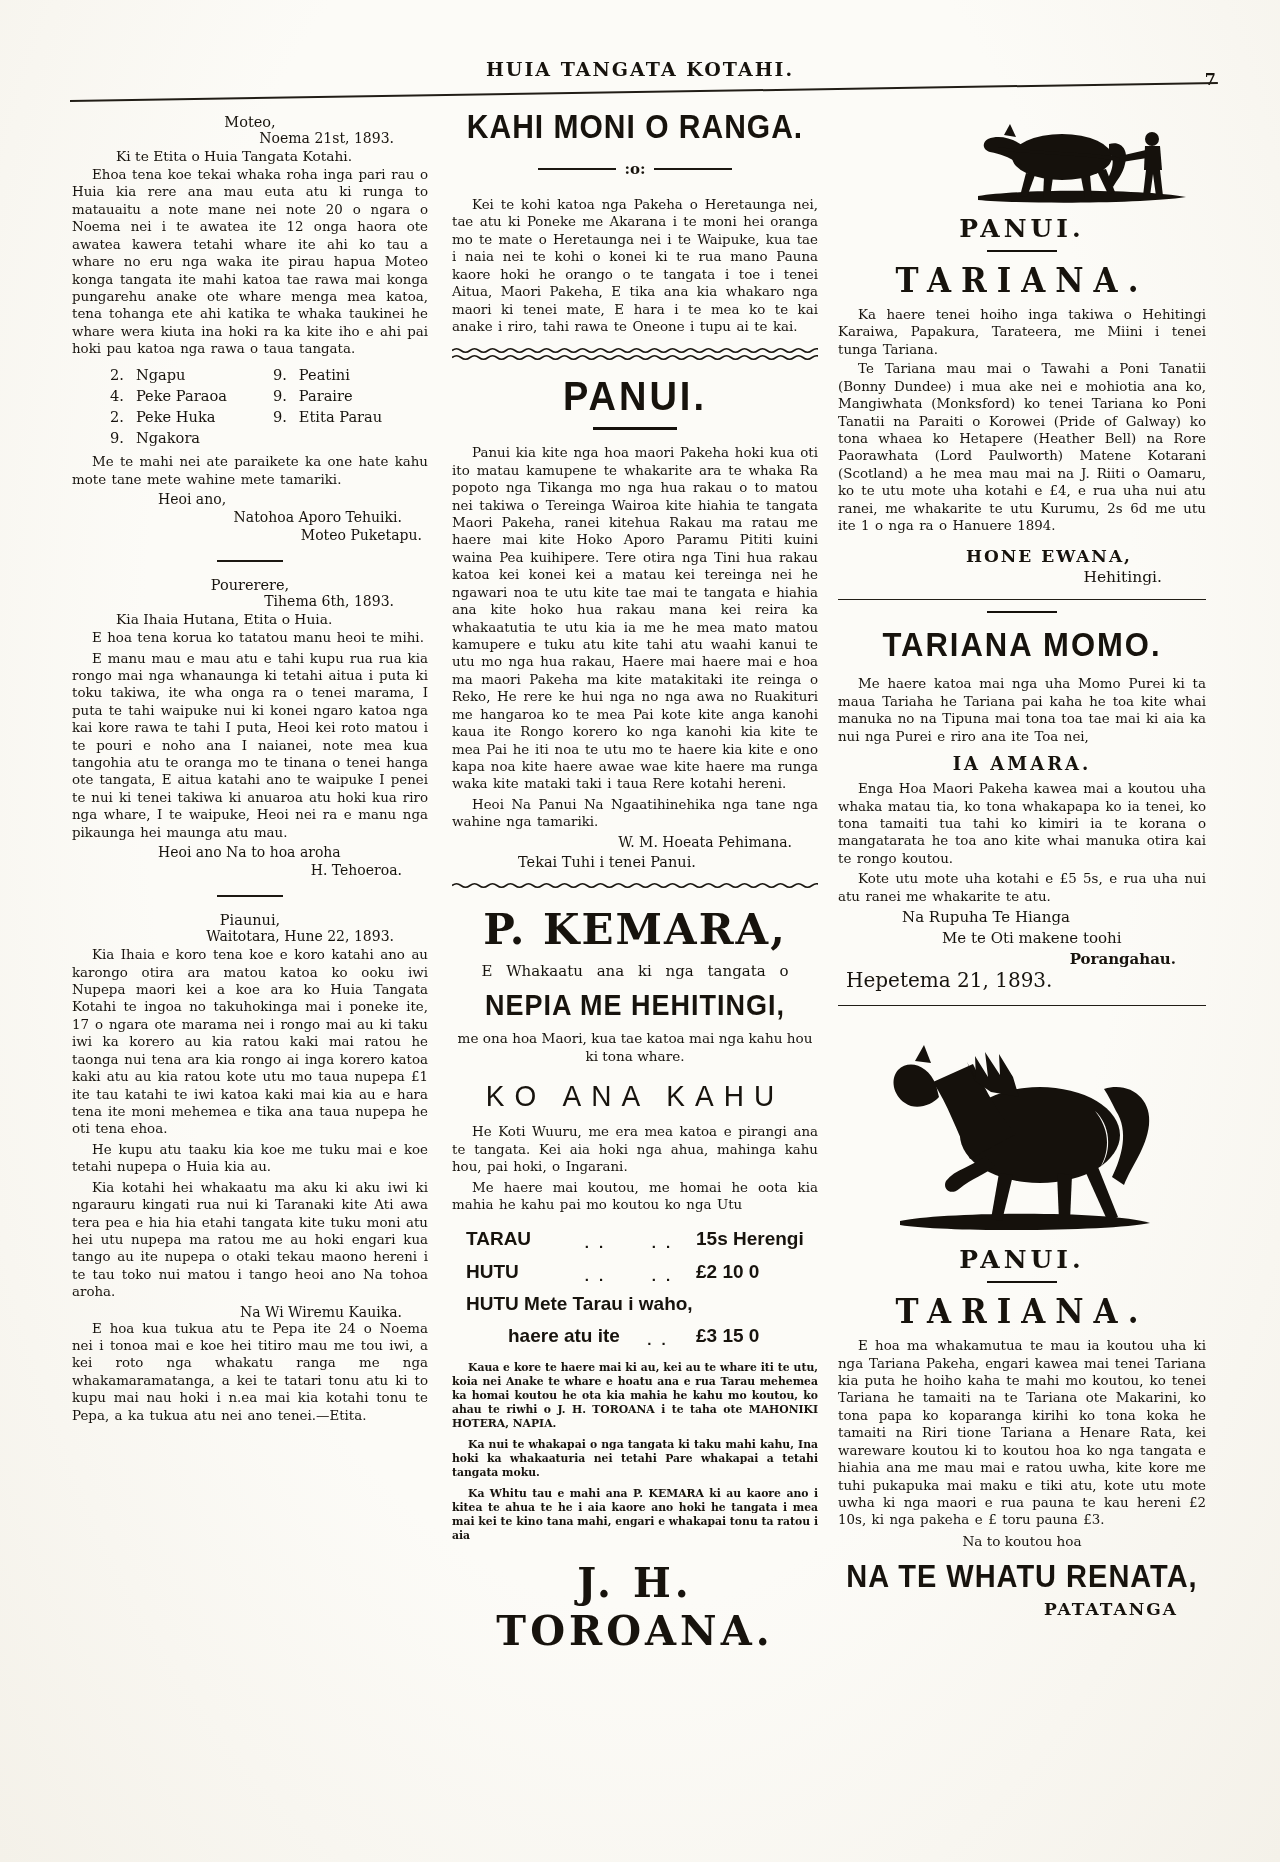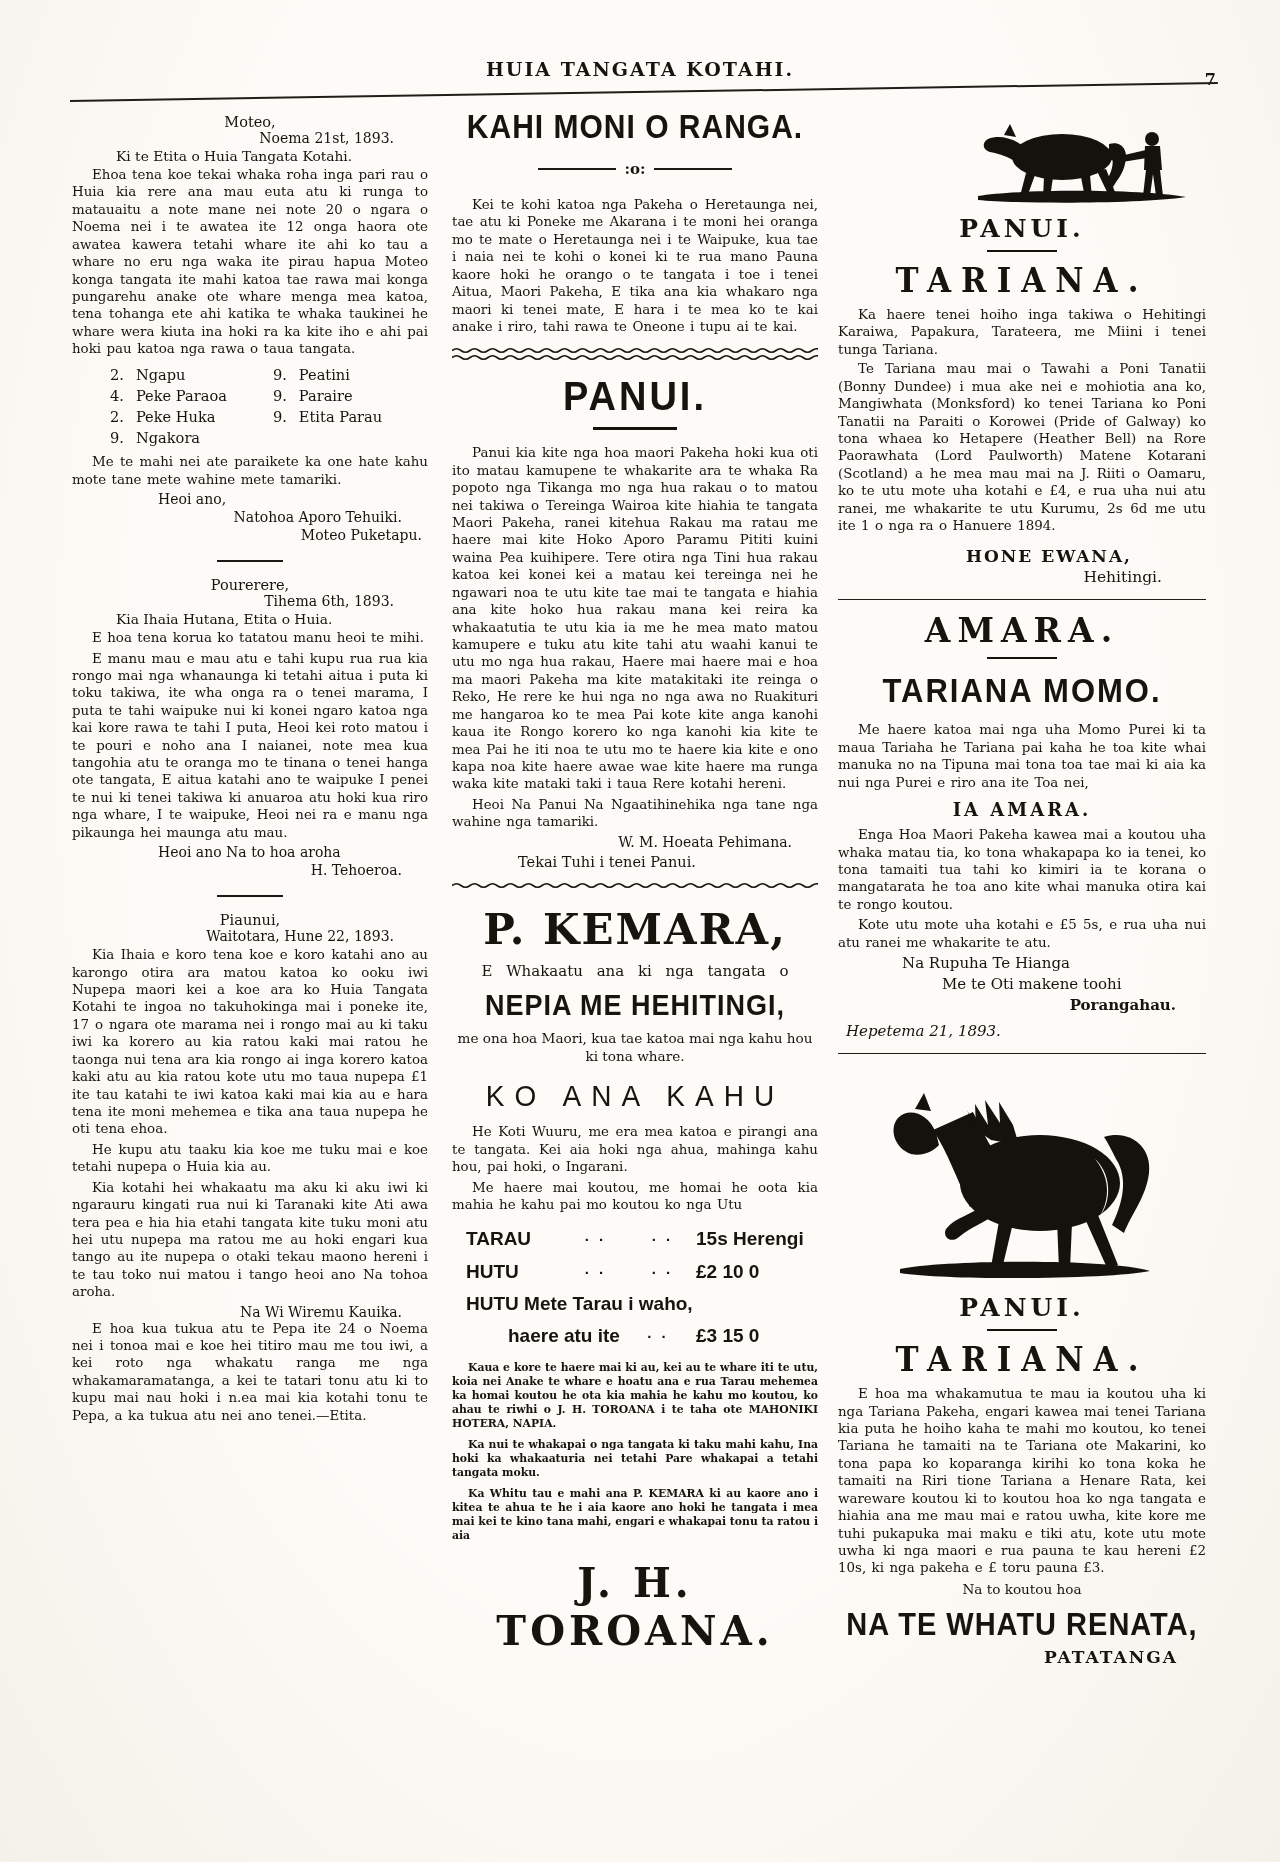--- a/index.html
+++ b/index.html
@@ -47,21 +47,21 @@
   .h-pkemara{font-weight:bold;font-size:42px;text-align:center;letter-spacing:2px;
              transform:scaleY(1.02);margin:16px 0 4px 0;}
   .subline{text-align:center;font-size:15px;word-spacing:9px;margin:8px 0 8px 0;}
   .h-nepia{font-family:"Liberation Sans",sans-serif;font-weight:bold;font-size:27px;
            text-align:center;letter-spacing:1px;transform:scaleY(1.12);margin:10px 0 8px 0;}
   .center-note{text-align:center;font-size:13.6px;line-height:1.35;margin:2px 0;}
   .h-koana{font-family:"Liberation Sans",sans-serif;font-size:28px;letter-spacing:10px;
            text-align:center;transform:scaleY(1.05);margin:16px 0 10px 0;}
   .price-table{margin:10px 0 8px 14px;font-family:"Liberation Sans",sans-serif;
                font-weight:bold;font-size:19px;}
-  .pt-row{display:flex;align-items:flex-start;line-height:1.7;}
+  .pt-row{display:flex;align-items:flex-end;line-height:1.7;}
   .pt-label{min-width:96px;}
   .pt-dots{flex:1;text-align:center;letter-spacing:3px;font-size:15px;}
   .pt-price{min-width:122px;text-align:left;}
   .pt-indent{padding-left:42px;}
   p.fine{font-size:10.8px;font-weight:bold;line-height:1.3;text-align:justify;
          text-indent:16px;margin:7px 0 0 0;}
   .h-toroana{font-weight:bold;font-size:40px;text-align:center;letter-spacing:4px;
              margin:16px 0 6px 0;transform:scaleY(1.02);}
   
   .horse-small{display:flex;justify-content:flex-end;margin:0 8px 2px 0;}
@@ -73,21 +73,21 @@
             letter-spacing:2px;margin-top:12px;}
   .sig-hone2{text-align:right;margin-right:44px;font-size:15.5px;margin-top:2px;}
   .h-amara{font-weight:bold;font-size:33px;text-align:center;letter-spacing:7px;margin:8px 0 4px 0;}
   .h-tmomo{font-family:"Liberation Sans",sans-serif;font-weight:bold;font-size:31px;
            letter-spacing:2px;text-align:center;transform:scaleY(1.1);margin:14px 0 12px 0;}
   .h-iaamara{font-weight:bold;font-size:18px;letter-spacing:3px;text-align:center;margin:8px 0 6px 0;}
   .sigline{font-size:15px;margin-top:3px;}
   .s1{padding-left:64px;}
   .s2{padding-left:104px;}
   .s3{text-align:right;margin-right:30px;font-weight:bold;}
-  .dateline-left{font-size:15px;margin-top:8px;padding-left:8px;font-style:italic;}
+  .dateline-left{font-size:20px;padding-left:8px;}
   .h-natewhatu{font-family:"Liberation Sans",sans-serif;font-weight:bold;font-size:29px;
                letter-spacing:1px;text-align:center;transform:scaleY(1.1);margin:10px 0 4px 0;}
   .patatanga{text-align:right;margin-right:28px;font-weight:bold;font-size:17px;
              letter-spacing:2px;margin-top:6px;}
 </style>
 </head>
 <body>
 
 <div class="page">
 
@@ -253,21 +253,20 @@
     <div class="h-panui-right">PANUI.</div>
     <div class="small-rule thin"></div>
     <div class="h-tariana">TARIANA.</div>
     <p class="body tight">Ka haere tenei hoiho inga takiwa o Hehitingi Karaiwa, Papakura, Tarateera, me Miini i tenei tunga Tariana.</p>
     <p class="body tight">Te Tariana mau mai o Tawahi a Poni Tanatii (Bonny Dundee) i mua ake nei e mohiotia ana ko, Mangiwhata (Monksford) ko tenei Tariana ko Poni Tanatii na Paraiti o Korowei (Pride of Galway) ko tona whaea ko Hetapere (Heather Bell) na Rore Paorawhata (Lord Paulworth) Matene Kotarani (Scotland) a he mea mau mai na J. Riiti o Oamaru, ko te utu mote uha kotahi e £4, e rua uha nui atu ranei, me whakarite te utu Kurumu, 2s 6d me utu ite 1 o nga ra o Hanuere 1894.</p>
     <div class="sig-hone">HONE EWANA,</div>
     <div class="sig-hone2">Hehitingi.</div>
 
     <div class="rule-thin"></div>
 
-    <div class="h-amara">AMARA.</div>
     <div class="small-rule thin"></div>
     <div class="h-tmomo">TARIANA MOMO.</div>
     <p class="body">Me haere katoa mai nga uha Momo Purei ki ta maua Tariaha he Tariana pai kaha he toa kite whai manuka no na Tipuna mai tona toa tae mai ki aia ka nui nga Purei e riro ana ite Toa nei,</p>
     <div class="h-iaamara">IA AMARA.</div>
     <p class="body">Enga Hoa Maori Pakeha kawea mai a koutou uha whaka matau tia, ko tona whakapapa ko ia tenei, ko tona tamaiti tua tahi ko kimiri ia te korana o mangatarata he toa ano kite whai manuka otira kai te rongo koutou.</p>
     <p class="body">Kote utu mote uha kotahi e £5 5s, e rua uha nui atu ranei me whakarite te atu.</p>
     <div class="sigline s1">Na Rupuha Te Hianga</div>
     <div class="sigline s2">Me te Oti makene toohi</div>
     <div class="sigline s3">Porangahau.</div>
     <div class="dateline-left">Hepetema 21, 1893.</div>

